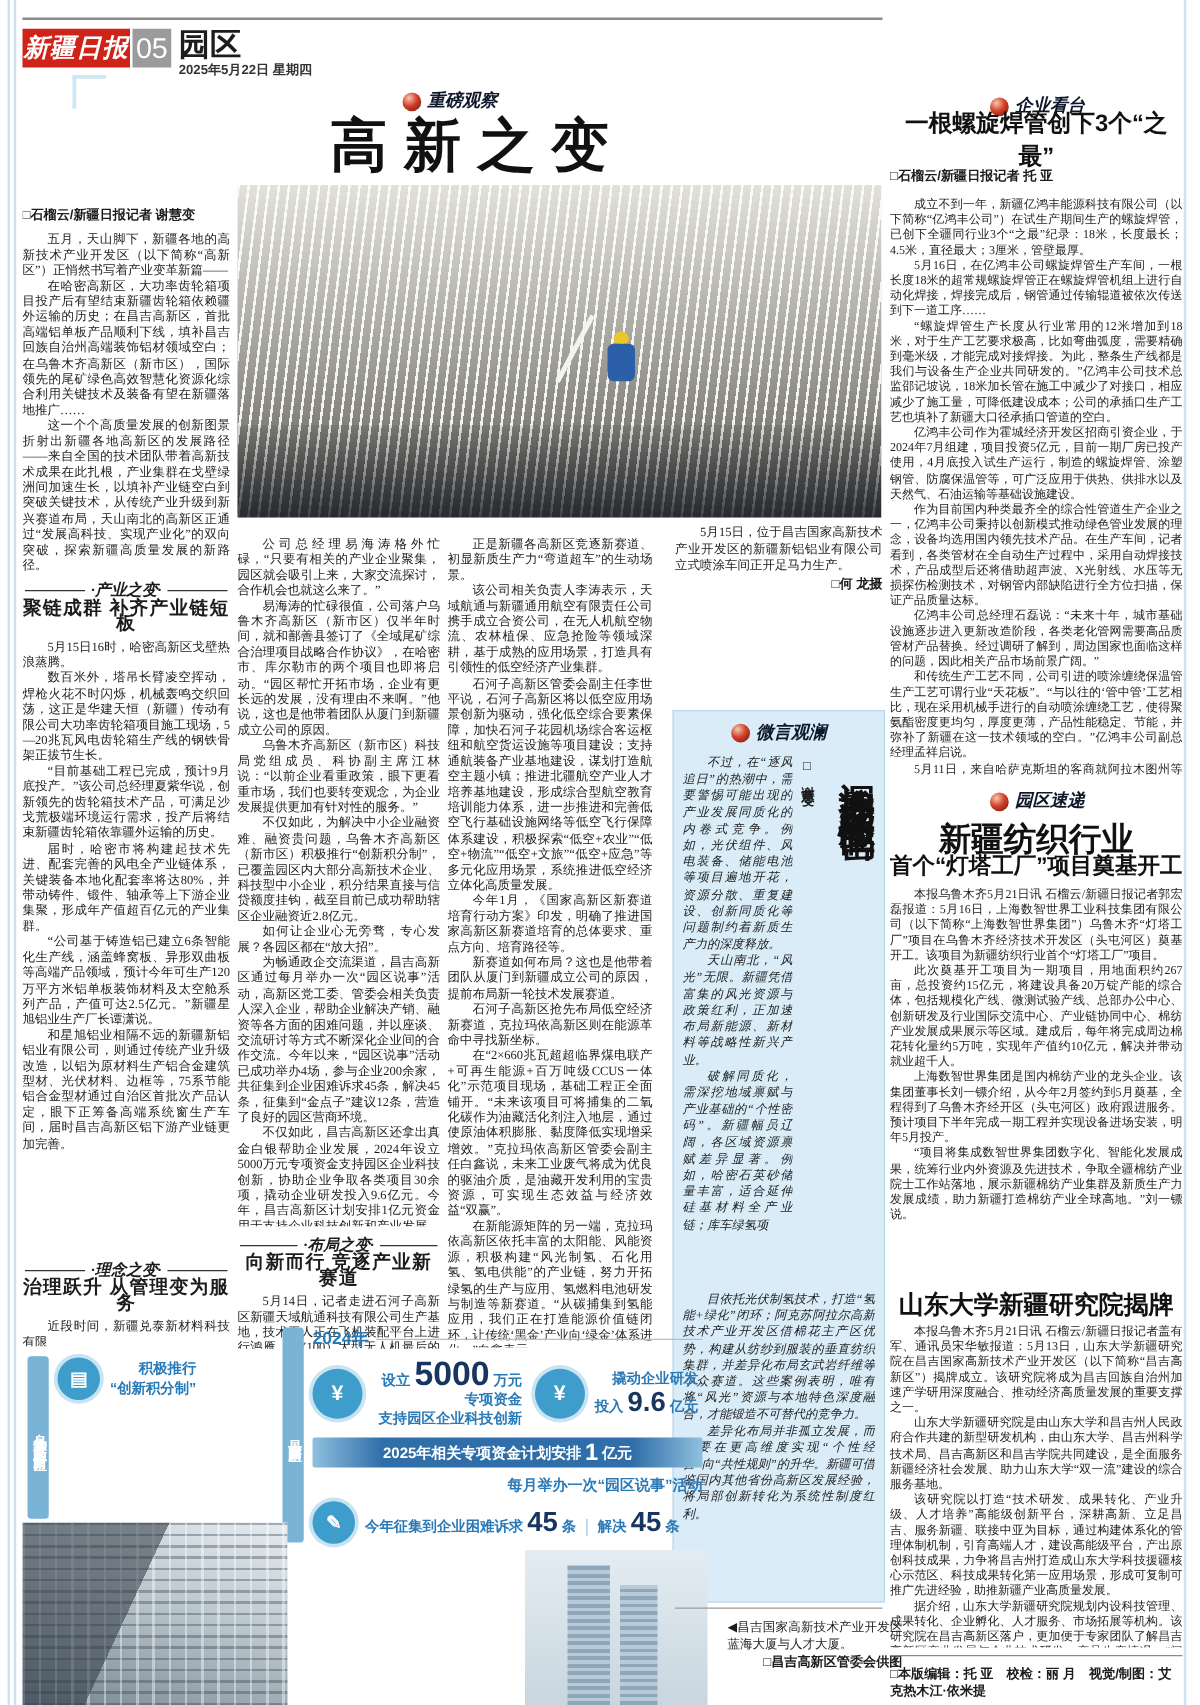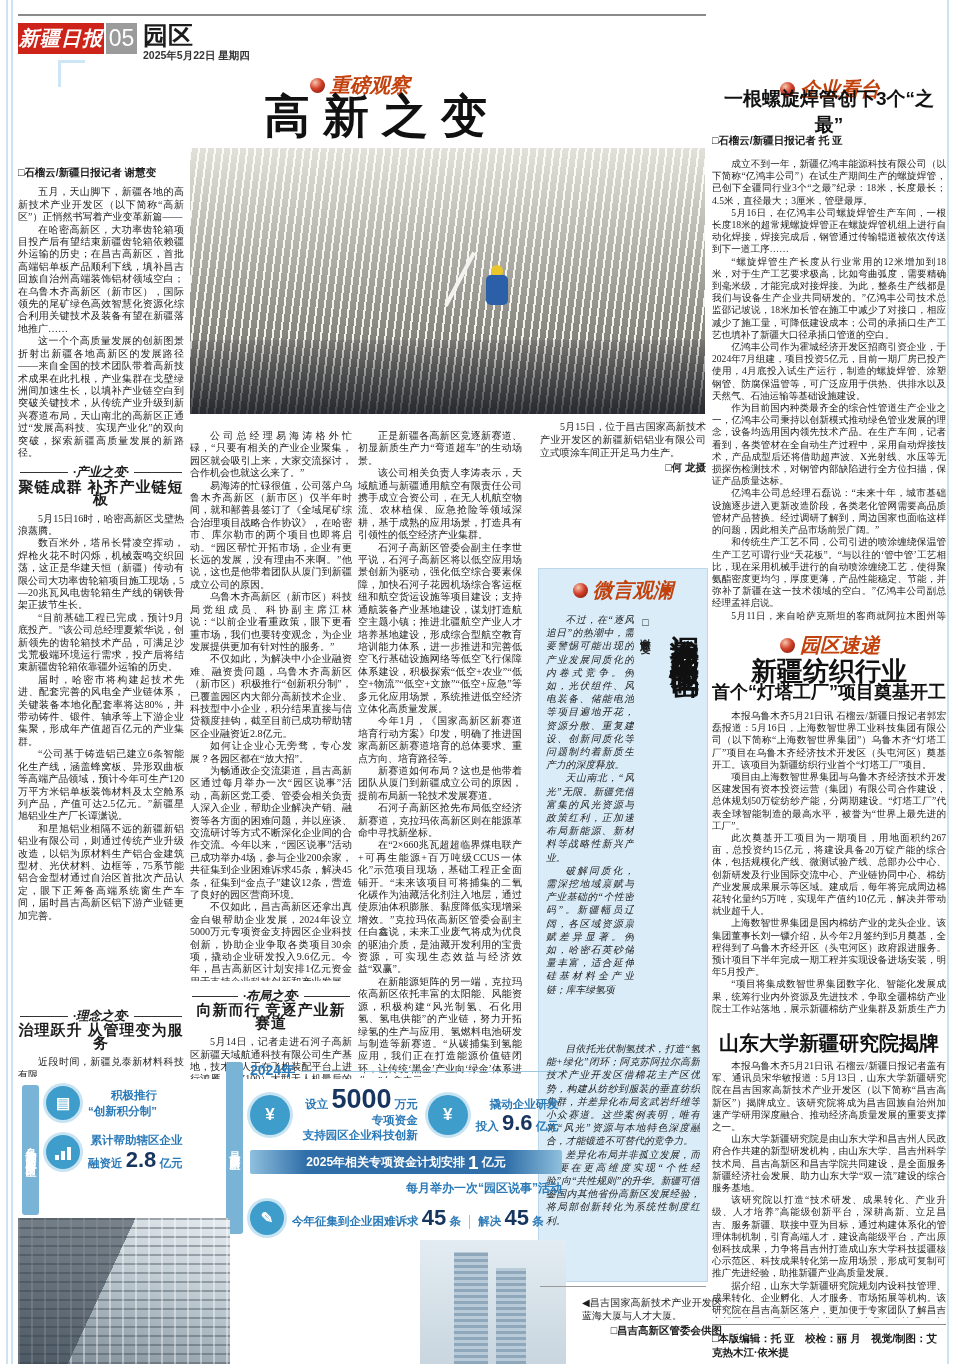--- a/index.html
+++ b/index.html
@@ -17,21 +17,21 @@
         font-size:23px;}
   .secname{position:absolute;left:143px;top:19px;font-family:"Liberation Sans",sans-serif;
         font-weight:bold;font-size:25px;}
   .dateline{position:absolute;left:143px;top:49px;font-family:"Liberation Sans",sans-serif;
         font-weight:bold;font-size:10.5px;color:#333;}
   .corner{position:absolute;left:58px;top:60px;width:24px;height:24px;
         border-left:3px solid #cfe6f5;border-top:3px solid #cfe6f5;}
   
   .badge{display:flex;align-items:center;justify-content:center;gap:5px;
         font-family:"Liberation Sans",sans-serif;font-weight:bold;font-style:italic;
-        font-size:20px;color:#c2410c;}
+        font-size:14px;color:#0f172a;}
   .ball{width:15px;height:15px;border-radius:50%;flex:0 0 auto;
         background:radial-gradient(circle at 35% 30%,#f6c7ae 0%,#d2402a 45%,#6d1206 100%);}
   .main-title{position:absolute;left:264px;top:86px;font-family:"Liberation Sans",sans-serif;
         font-weight:bold;font-size:46px;letter-spacing:13px;color:#111;}
   
   .body{font-size:10px;line-height:12.4px;text-align:justify;overflow:hidden;}
   .body p{margin:0;text-indent:2em;}
   .rbody{font-size:9.6px;line-height:12.2px;text-align:justify;overflow:hidden;}
   .rbody p{margin:0;text-indent:2em;}
   .byline{font-weight:bold;font-size:10.5px;font-family:"Liberation Sans",sans-serif;margin-bottom:8px;}
@@ -268,35 +268,20 @@
 
   <div class="vtab" style="left:22px;top:1085px;width:17px;height:130px;">乌鲁木齐高新区（新市区）</div>
   <div class="abs ig" style="left:46px;top:1086px;width:140px;height:128px;">
     <div class="ig-row">
       <div class="ig-circle small">▤</div>
       <div style="font-size:11.5px;line-height:16px;">
         <span>积极推行</span><br>
         <span>“创新积分制”</span>
       </div>
     </div>
-    <div class="ig-row" style="margin-top:12px;">
-      <div class="ig-circle small">
-        <span class="bars">
-            <i style="height:5px;"></i>
-            <i style="height:9px;"></i>
-            <i style="height:13px;"></i>
-          </span>
-      </div>
-      <div style="font-size:11.5px;line-height:17px;">
-        <span>累计帮助辖区企业</span><br>
-        <span>融资近</span>
-        <span class="num-lg">2.8</span>
-        <span>亿元</span>
-      </div>
-    </div>
   </div>
 
   <div class="photo-bldg">
     <div class="grid"></div>
     <div class="wedge"></div>
   </div>
   <div class="photo-towers">
     <div class="tower t1"></div>
     <div class="tower t2"></div>
   </div>
@@ -324,21 +309,20 @@
     </div>
 
   <div class="abs badge" style="left:770px;top:632px;width:120px;justify-content:center;">
     <span class="ball"></span>
     <span>园区速递</span>
   </div>
   <div class="abs rhead" style="left:712px;top:654px;width:234px;font-size:26px;">新疆纺织行业</div>
   <div class="abs rhead" style="left:712px;top:680px;width:234px;font-size:18px;">首个“灯塔工厂”项目奠基开工</div>
   <div class="abs rbody" style="left:712px;top:710px;width:234px;height:306px;">
       <p>本报乌鲁木齐5月21日讯 石榴云/新疆日报记者郭宏磊报道：5月16日，上海数智世界工业科技集团有限公司（以下简称“上海数智世界集团”）乌鲁木齐“灯塔工厂”项目在乌鲁木齐经济技术开发区（头屯河区）奠基开工。该项目为新疆纺织行业首个“灯塔工厂”项目。</p>
-      <p>项目由上海数智世界集团与乌鲁木齐经济技术开发区建发国有资本投资运营（集团）有限公司合作建设，总体规划50万锭纺纱产能，分两期建设。“灯塔工厂”代表全球智能制造的最高水平，被誉为“世界上最先进的工厂”。</p>
       <p>此次奠基开工项目为一期项目，用地面积约267亩，总投资约15亿元，将建设具备20万锭产能的综合体，包括规模化产线、微测试验产线、总部办公中心、创新研发及行业国际交流中心、产业链协同中心、棉纺产业发展成果展示等区域。建成后，每年将完成周边棉花转化量约5万吨，实现年产值约10亿元，解决并带动就业超千人。</p>
       <p>上海数智世界集团是国内棉纺产业的龙头企业。该集团董事长刘一镖介绍，从今年2月签约到5月奠基，全程得到了乌鲁木齐经开区（头屯河区）政府跟进服务。预计项目下半年完成一期工程并实现设备进场安装，明年5月投产。</p>
       <p>“项目将集成数智世界集团数字化、智能化发展成果，统筹行业内外资源及先进技术，争取全疆棉纺产业院士工作站落地，展示新疆棉纺产业集群及新质生产力发展成绩，助力新疆打造棉纺产业全球高地。”刘一镖说。</p>
     </div>
 
   <div class="abs rhead" style="left:712px;top:1030px;width:234px;font-size:20px;">山东大学新疆研究院揭牌</div>
   <div class="abs rbody" style="left:712px;top:1060px;width:234px;height:258px;">
       <p>本报乌鲁木齐5月21日讯 石榴云/新疆日报记者盖有军、通讯员宋华敏报道：5月13日，山东大学新疆研究院在昌吉国家高新技术产业开发区（以下简称“昌吉高新区”）揭牌成立。该研究院将成为昌吉回族自治州加速产学研用深度融合、推动经济高质量发展的重要支撑之一。</p>
       <p>山东大学新疆研究院是由山东大学和昌吉州人民政府合作共建的新型研发机构，由山东大学、昌吉州科学技术局、昌吉高新区和昌吉学院共同建设，是全面服务新疆经济社会发展、助力山东大学“双一流”建设的综合服务基地。</p>
       <p>该研究院以打造“技术研发、成果转化、产业升级、人才培养”高能级创新平台，深耕高新、立足昌吉、服务新疆、联接中亚为目标，通过构建体系化的管理体制机制，引育高端人才，建设高能级平台，产出原创科技成果，力争将昌吉州打造成山东大学科技援疆核心示范区、科技成果转化第一应用场景，形成可复制可推广先进经验，助推新疆产业高质量发展。</p>

